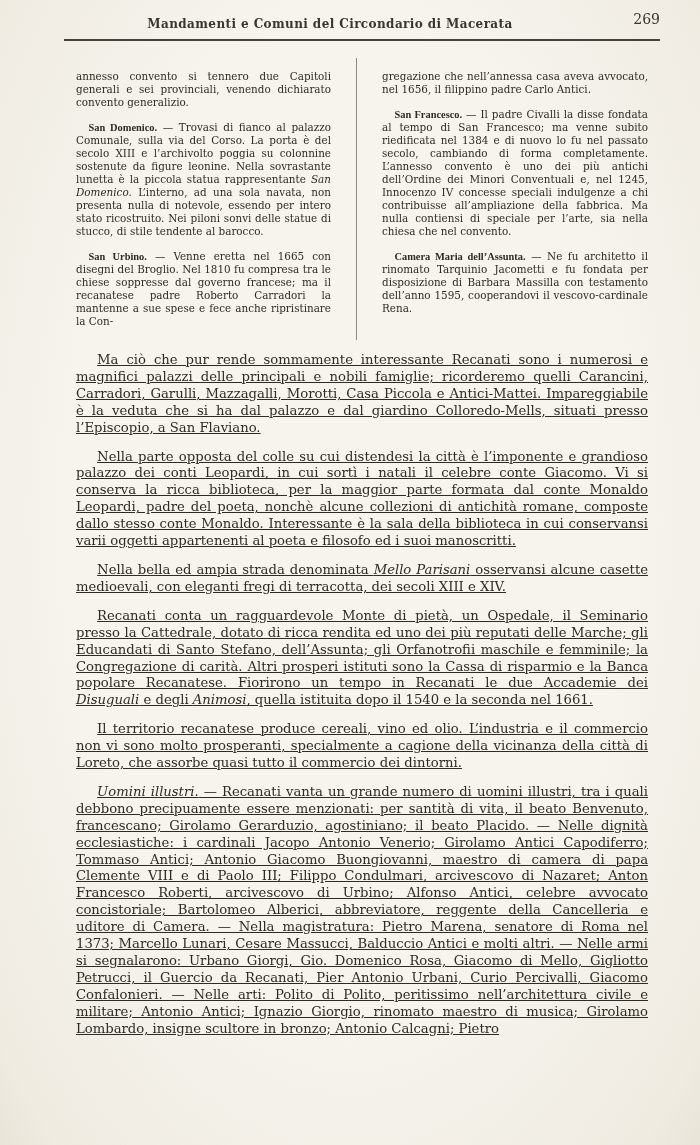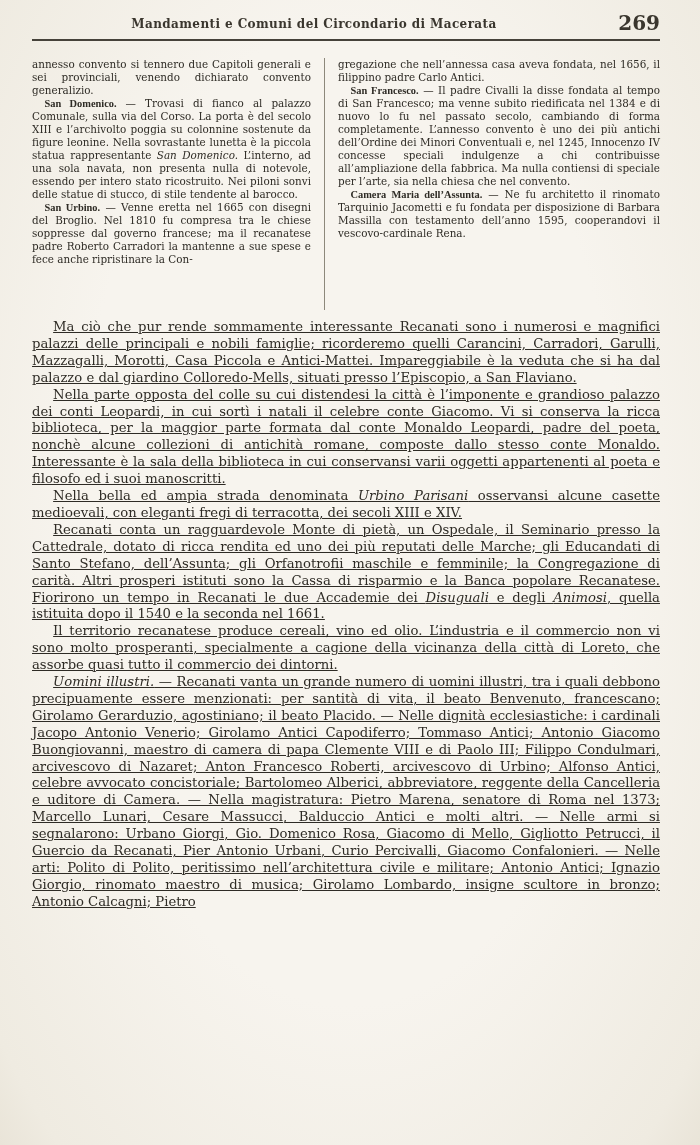--- a/index.html
+++ b/index.html
@@ -3,42 +3,42 @@
 <meta charset="utf-8">
 <style>
   html, body { margin:0; padding:0; }
   body {
     width:700px; height:1145px; overflow:hidden;
     background: radial-gradient(ellipse at 50% 45%, #f7f4ee 55%, #efebe1 92%, #e9e4d8 100%);
     font-family:"DejaVu Serif", serif;
     color:#2e2b25;
     box-sizing:border-box;
   }
-  .page { padding:13px 40px 0 32px; }
+  .page { padding:13px 40px 0 64px; }
 
   .header { position:relative; height:20px; }
   .title-wrap { text-align:center; padding-right:64px; }
   .running-title {
     font-size:12px; font-weight:bold; letter-spacing:0.4px; color:#3a362e;
     white-space:nowrap;
   }
   .pagenum {
     position:absolute; right:0; top:-2px;
-    font-size:20px; font-weight:bold; color:#3a362e;
+    font-size:14px; font-weight:normal; color:#3a362e;
   }
   .rule { margin-top:6px; height:2px; background:#46423a; }
 
   .columns { display:flex; margin-top:17px; min-height:252px; }
   .col {
     font-size:10.4px; line-height:13px; text-align:justify;
   }
   .col-left { width:279px; }
   .col-right { flex:1; }
   .divider { width:1px; background:#8d887b; margin:0 13px; }
-  p { margin:0; }
+  p { margin:12px; }
   .col p { text-indent:1.2em; }
   .col p.cont { text-indent:0; }
 
   .maintext { margin-top:9px; font-size:13.2px; line-height:16.9px; text-align:justify;text-decoration:underline; }
   .maintext p { text-indent:1.6em; }
 
   .b { font-weight:bold;font-family:Liberation Serif, serif; }
   .i { font-style:italic; }
 </style>
 </head>
@@ -56,28 +56,28 @@
   <div class="rule"></div>
 
   <div class="columns">
     <div class="col col-left">
       <p class="cont">annesso convento si tennero due Capitoli generali e sei provinciali, venendo dichiarato convento generalizio.</p>
       <p><span class="b">San Domenico.</span> — Trovasi di fianco al palazzo Comunale, sulla via del Corso. La porta è del secolo XIII e l’archivolto poggia su colonnine sostenute da figure leonine. Nella sovrastante lunetta è la piccola statua rappresentante <span class="i">San Domenico.</span> L’interno, ad una sola navata, non presenta nulla di notevole, essendo per intero stato ricostruito. Nei piloni sonvi delle statue di stucco, di stile tendente al barocco.</p>
       <p><span class="b">San Urbino.</span> — Venne eretta nel 1665 con disegni del Broglio. Nel 1810 fu compresa tra le chiese soppresse dal governo francese; ma il recanatese padre Roberto Carradori la mantenne a sue spese e fece anche ripristinare la Con-</p>
     </div>
     <div class="divider"></div>
     <div class="col col-right">
-      <p class="cont">gregazione che nell’annessa casa aveva fondata, nel 1656, il filippino padre Carlo Antici.</p>
+      <p class="cont">gregazione che nell’annessa casa aveva avvocato, nel 1656, il filippino padre Carlo Antici.</p>
       <p><span class="b">San Francesco.</span> — Il padre Civalli la disse fondata al tempo di San Francesco; ma venne subito riedificata nel 1384 e di nuovo lo fu nel passato secolo, cambiando di forma completamente. L’annesso convento è uno dei più antichi dell’Ordine dei Minori Conventuali e, nel 1245, Innocenzo IV concesse speciali indulgenze a chi contribuisse all’ampliazione della fabbrica. Ma nulla contiensi di speciale per l’arte, sia nella chiesa che nel convento.</p>
       <p><span class="b">Camera Maria dell’Assunta.</span> — Ne fu architetto il rinomato Tarquinio Jacometti e fu fondata per disposizione di Barbara Massilla con testamento dell’anno 1595, cooperandovi il vescovo-cardinale Rena.</p>
     </div>
   </div>
 
   <div class="maintext">
     <p>Ma ciò che pur rende sommamente interessante Recanati sono i numerosi e magnifici palazzi delle principali e nobili famiglie; ricorderemo quelli Carancini, Carradori, Garulli, Mazzagalli, Morotti, Casa Piccola e Antici-Mattei. Impareggiabile è la veduta che si ha dal palazzo e dal giardino Colloredo-Mells, situati presso l’Episcopio, a San Flaviano.</p>
     <p>Nella parte opposta del colle su cui distendesi la città è l’imponente e grandioso palazzo dei conti Leopardi, in cui sortì i natali il celebre conte Giacomo. Vi si conserva la ricca biblioteca, per la maggior parte formata dal conte Monaldo Leopardi, padre del poeta, nonchè alcune collezioni di antichità romane, composte dallo stesso conte Monaldo. Interessante è la sala della biblioteca in cui conservansi varii oggetti appartenenti al poeta e filosofo ed i suoi manoscritti.</p>
-    <p>Nella bella ed ampia strada denominata <span class="i">Urbino Parisani</span> osservansi alcune casette medioevali, con eleganti fregi di terracotta, dei secoli XIII e XIV.</p>
+    <p>Nella bella ed ampia strada denominata <span class="i">Mello Parisani</span> osservansi alcune casette medioevali, con eleganti fregi di terracotta, dei secoli XIII e XIV.</p>
     <p>Recanati conta un ragguardevole Monte di pietà, un Ospedale, il Seminario presso la Cattedrale, dotato di ricca rendita ed uno dei più reputati delle Marche; gli Educandati di Santo Stefano, dell’Assunta; gli Orfanotrofii maschile e femminile; la Congregazione di carità. Altri prosperi istituti sono la Cassa di risparmio e la Banca popolare Recanatese. Fiorirono un tempo in Recanati le due Accademie dei <span class="i">Disuguali</span> e degli <span class="i">Animosi</span>, quella istituita dopo il 1540 e la seconda nel 1661.</p>
     <p>Il territorio recanatese produce cereali, vino ed olio. L’industria e il commercio non vi sono molto prosperanti, specialmente a cagione della vicinanza della città di Loreto, che assorbe quasi tutto il commercio dei dintorni.</p>
     <p><span class="i">Uomini illustri.</span> — Recanati vanta un grande numero di uomini illustri, tra i quali debbono precipuamente essere menzionati: per santità di vita, il beato Benvenuto, francescano; Girolamo Gerarduzio, agostiniano; il beato Placido. — Nelle dignità ecclesiastiche: i cardinali Jacopo Antonio Venerio; Girolamo Antici Capodiferro; Tommaso Antici; Antonio Giacomo Buongiovanni, maestro di camera di papa Clemente VIII e di Paolo III; Filippo Condulmari, arcivescovo di Nazaret; Anton Francesco Roberti, arcivescovo di Urbino; Alfonso Antici, celebre avvocato concistoriale; Bartolomeo Alberici, abbreviatore, reggente della Cancelleria e uditore di Camera. — Nella magistratura: Pietro Marena, senatore di Roma nel 1373; Marcello Lunari, Cesare Massucci, Balduccio Antici e molti altri. — Nelle armi si segnalarono: Urbano Giorgi, Gio. Domenico Rosa, Giacomo di Mello, Gigliotto Petrucci, il Guercio da Recanati, Pier Antonio Urbani, Curio Percivalli, Giacomo Confalonieri. — Nelle arti: Polito di Polito, peritissimo nell’architettura civile e militare; Antonio Antici; Ignazio Giorgio, rinomato maestro di musica; Girolamo Lombardo, insigne scultore in bronzo; Antonio Calcagni; Pietro</p>
   </div>
 
 </div>
 
 </body></html>

